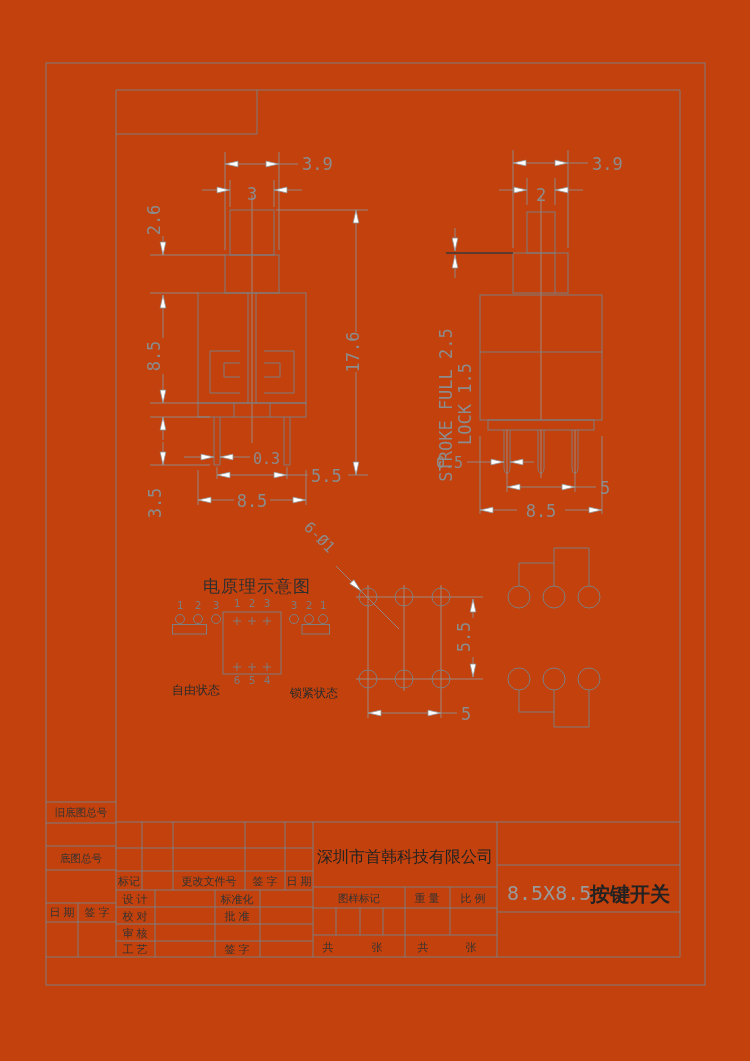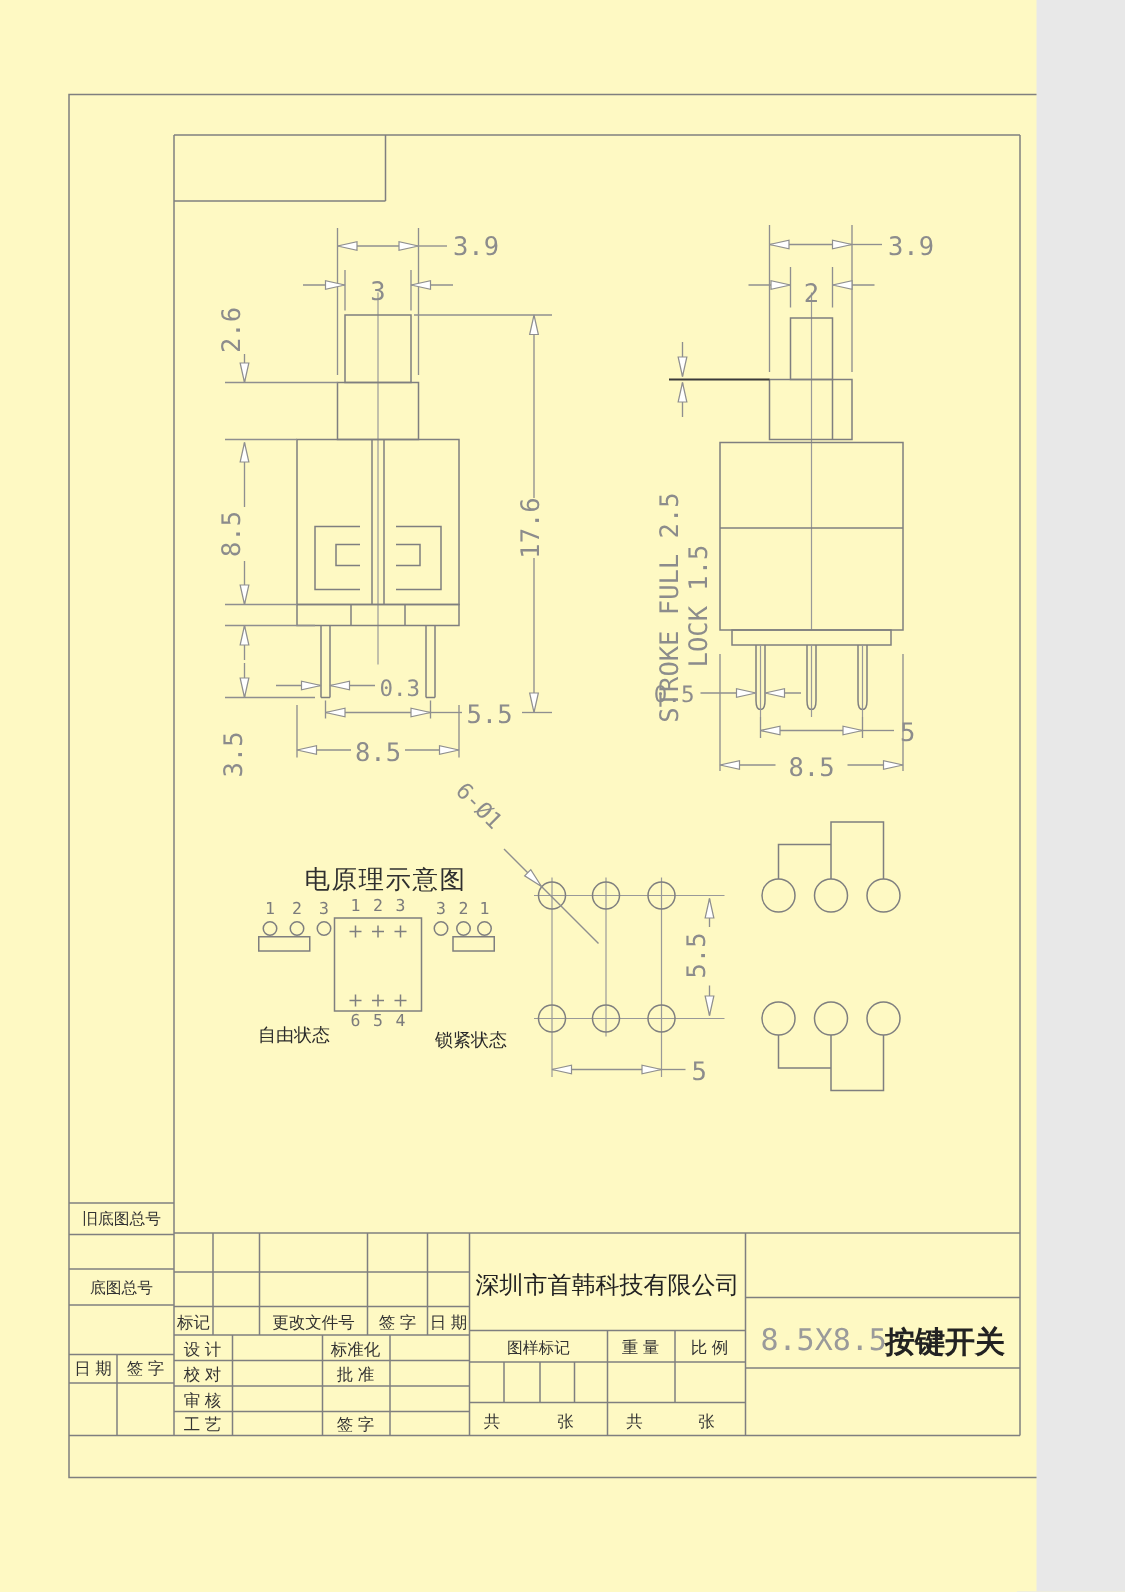--- a/index.html
+++ b/index.html
@@ -1,18 +1,18 @@
 <!DOCTYPE html>
 <html><head>
 <meta charset="utf-8">
 <style>
   html,body { margin:0; padding:0; background:#e8e8e8; }
   .page {
-    position:relative; width:652px; height:1061px; background:#fef9c3;
-    font-family:"Liberation Sans","DejaVu Sans",sans-serif; overflow:hidden;padding-left:39px;
+    position:relative; width:750px; height:1061px; background:#c2410c;
+    font-family:"Liberation Sans","DejaVu Sans",sans-serif; overflow:hidden;
   }
   svg { position:absolute; left:0; top:0; }
   .ln   { stroke:#7f7f7f; stroke-width:1; fill:none; }
   .lnT  { stroke:#999999; stroke-width:0.8; fill:none; }
   .dimln{ stroke:#8f8f8f; stroke-width:0.9; fill:none; }
   .bold { stroke:#3a3a3a; stroke-width:1.3; fill:none; }
   .dimtxt  { font-family:"DejaVu Sans Mono","Liberation Mono",monospace; fill:#8c8c8c; font-size:17px; }
   .dimtxtS { font-family:"DejaVu Sans Mono","Liberation Mono",monospace; fill:#8c8c8c; font-size:15px; }
   .pinNum  { font-family:"DejaVu Sans Mono","Liberation Mono",monospace; fill:#7c7c7c; font-size:11px; }
   .cjk  { font-family:"Liberation Sans","DejaVu Sans",sans-serif; fill:#333333; font-size:11px; }

